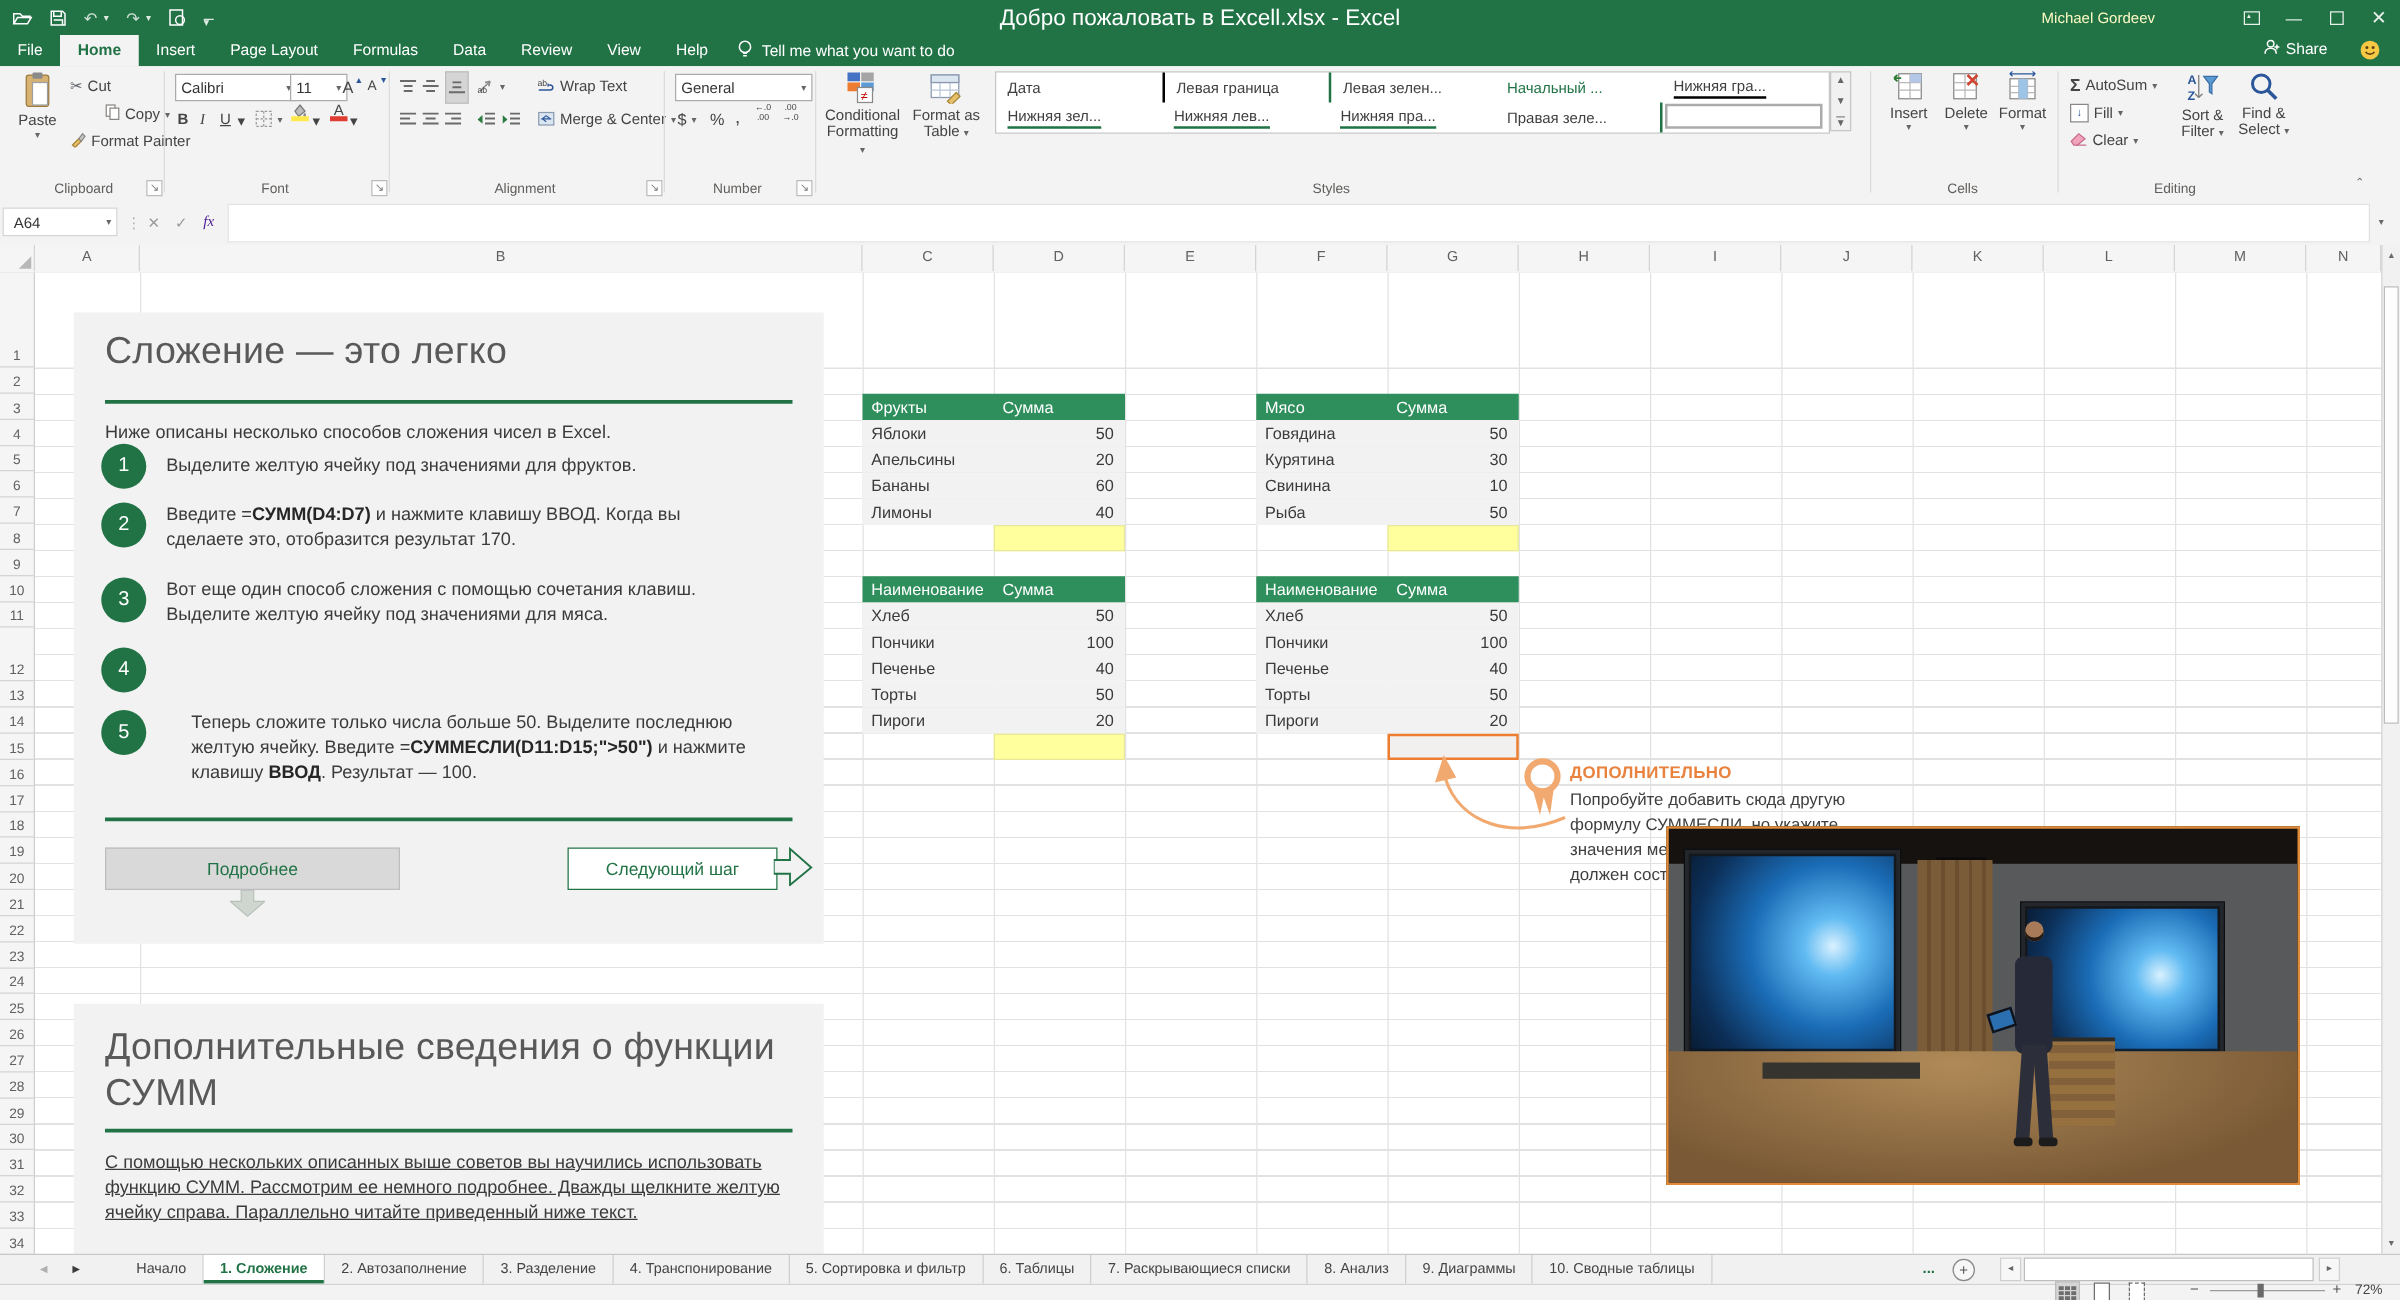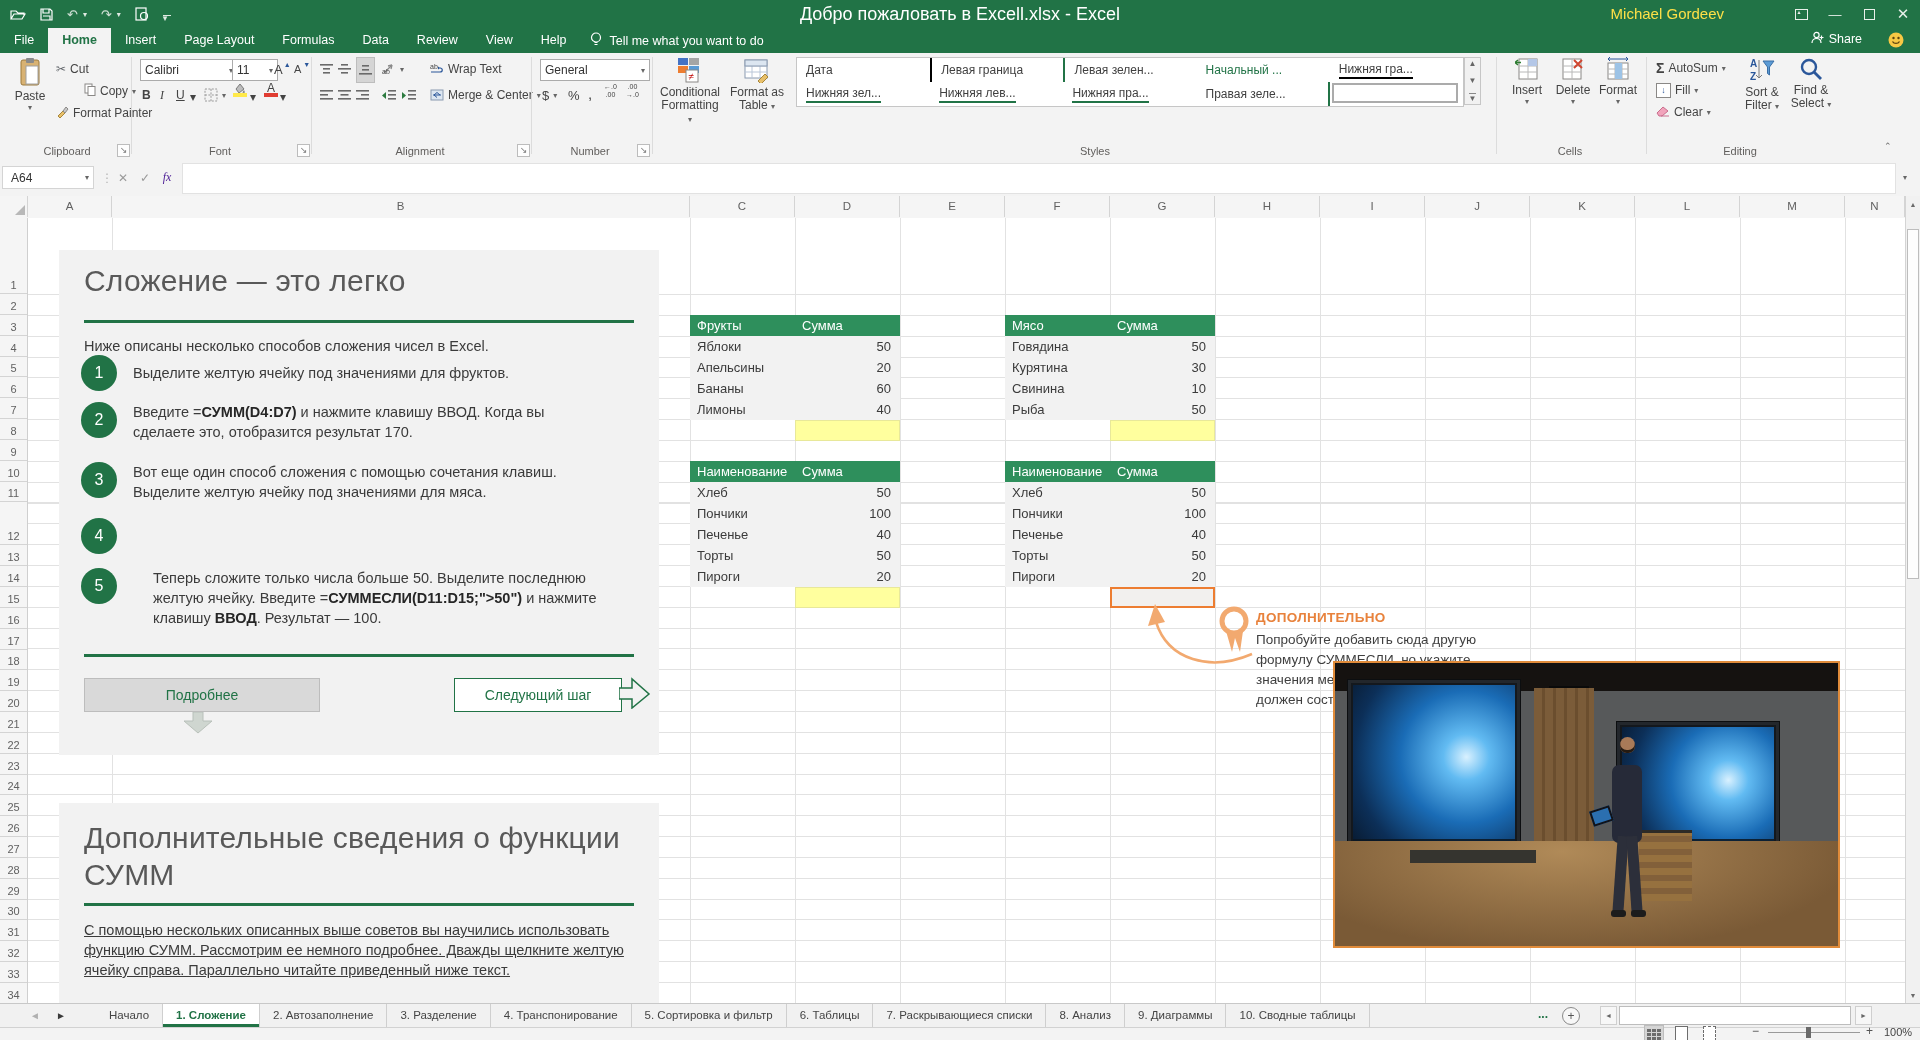--- a/index.html
+++ b/index.html
@@ -7,21 +7,21 @@
        font-family:"Liberation Sans",sans-serif;-webkit-font-smoothing:antialiased;}
   .abs{position:absolute;}
   
   #titlebar{left:0;top:0;width:1920px;height:28px;background:#217346;color:#fff;}
   .qat{display:flex;align-items:center;gap:14px;position:absolute;left:10px;top:4px;height:20px;}
   .qat svg{display:block;}
   .qat .dd{font-size:8px;color:#dfeae2;margin-left:-9px;}
   #win-title{left:0;right:0;top:0;height:28px;line-height:28px;text-align:center;font-size:18px;color:#fff;}
   .wc{display:flex;position:absolute;right:0;top:0;height:28px;}
   .wc .wbtn{width:34px;height:28px;display:flex;align-items:center;justify-content:center;color:#e8f0ea;font-size:13px;}
-  #user-name{position:absolute;right:196px;top:0;height:28px;line-height:28px;font-size:15px;color:#fde047;}
+  #user-name{position:absolute;right:196px;top:0;height:28px;line-height:28px;font-size:12px;color:#fef9c3;}
   .restore-box{width:9px;height:9px;border:1px solid #e8f0ea;}
   .ribbonopts{width:11px;height:9px;border:1px solid #e8f0ea;position:relative;}
   .ribbonopts:after{content:"▴";position:absolute;left:2px;top:-2px;font-size:6px;color:#e8f0ea;}
   
   #tabrow{left:0;top:28px;width:1920px;height:25px;background:#217346;display:flex;align-items:flex-end;}
   .rtab{height:25px;line-height:25px;padding:0 14px;font-size:12.5px;color:#fff;}
   .rtab.active{background:#f3f3f3;color:#217346;font-weight:bold;}
   #tellme{display:flex;align-items:center;gap:7px;color:#fff;font-size:12.5px;height:25px;margin-left:10px;}
   #share-area{position:absolute;right:58px;top:31px;display:flex;align-items:center;gap:5px;color:#fff;font-size:12.5px;}
   #smiley{position:absolute;right:16px;top:32px;}
@@ -481,21 +481,21 @@
           <div class="gcell st-selected-empty">
             <span></span>
           </div>
         </div>
     </div>
     <div id="gallery-scroll">
       <span>▲</span>
       <span>▼</span>
       <span style="border-top:1px solid #888;">▼</span>
     </div>
-    <div class="glabel-row" style="left:1020px;width:90px;text-align:right;">Styles</div>
+    <div class="glabel-row" style="left:1020px;width:90px;">Styles</div>
     <div class="gsep" style="left:1496px;"></div>
 
     <div class="bigbtn" style="left:1506px;width:42px;">
       <svg width="24" height="24">
           <rect x="4" y="2" width="18" height="20" fill="#fff" stroke="#8a8886"></rect>
           <path d="M4 9 h18 M4 15 h18 M13 2 v20" stroke="#b8b8b8"></path>
           <rect x="13" y="2" width="9" height="7" fill="#b4c7e7"></rect>
           <path d="M0 5.5 h6 M3 3 L0 5.5 3 8" stroke="#2e7d32" fill="none" stroke-width="1.4"></path>
         </svg>
       <span class="blabel">Insert</span>
@@ -897,16 +897,16 @@
     <div class="sb-ico" style="left:1672px;">
         <span class="ico-page"></span>
       </div>
     <div class="sb-ico" style="left:1700px;">
         <span class="ico-page" style="border-style:dashed;"></span>
       </div>
     <div class="sb-sign" style="left:1752px;">−</div>
     <div id="zoom-track"></div>
     <div id="zoom-thumb"></div>
     <div class="sb-sign" style="left:1866px;">+</div>
-    <div id="zoom-label">100%</div>
+    <div id="zoom-label">72%</div>
   </div>
 
 </div>
 
 </body></html>

